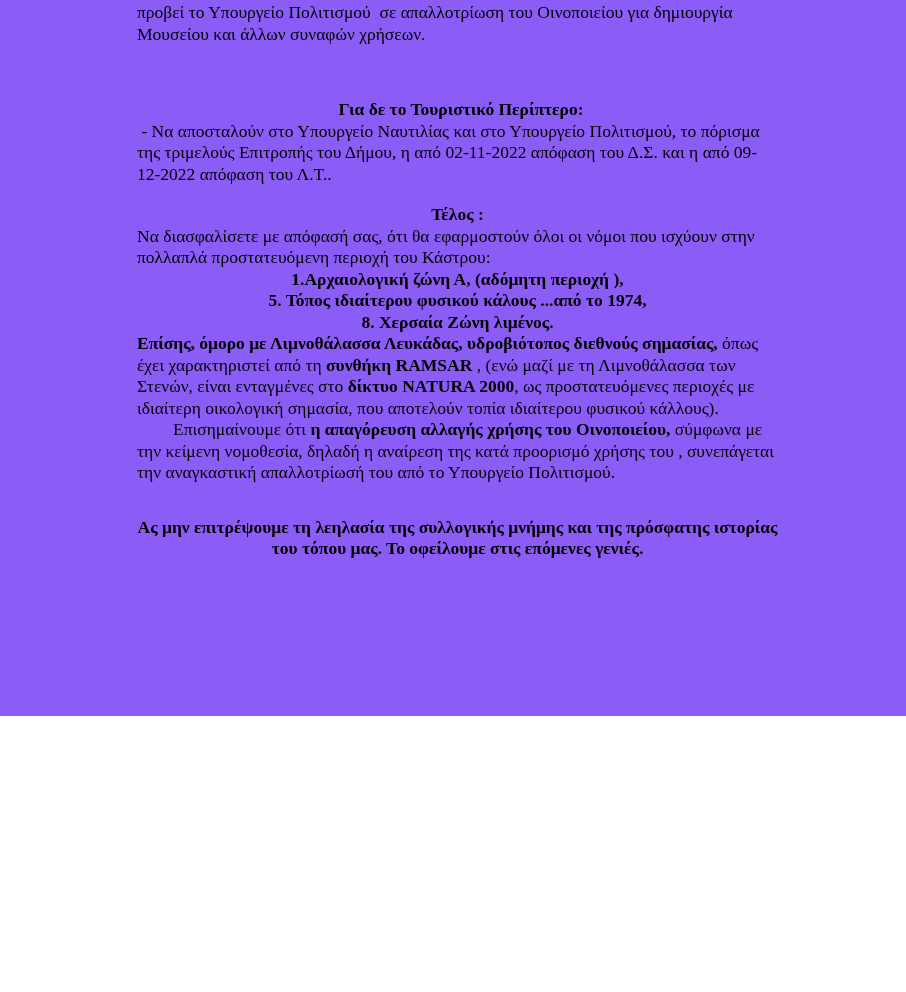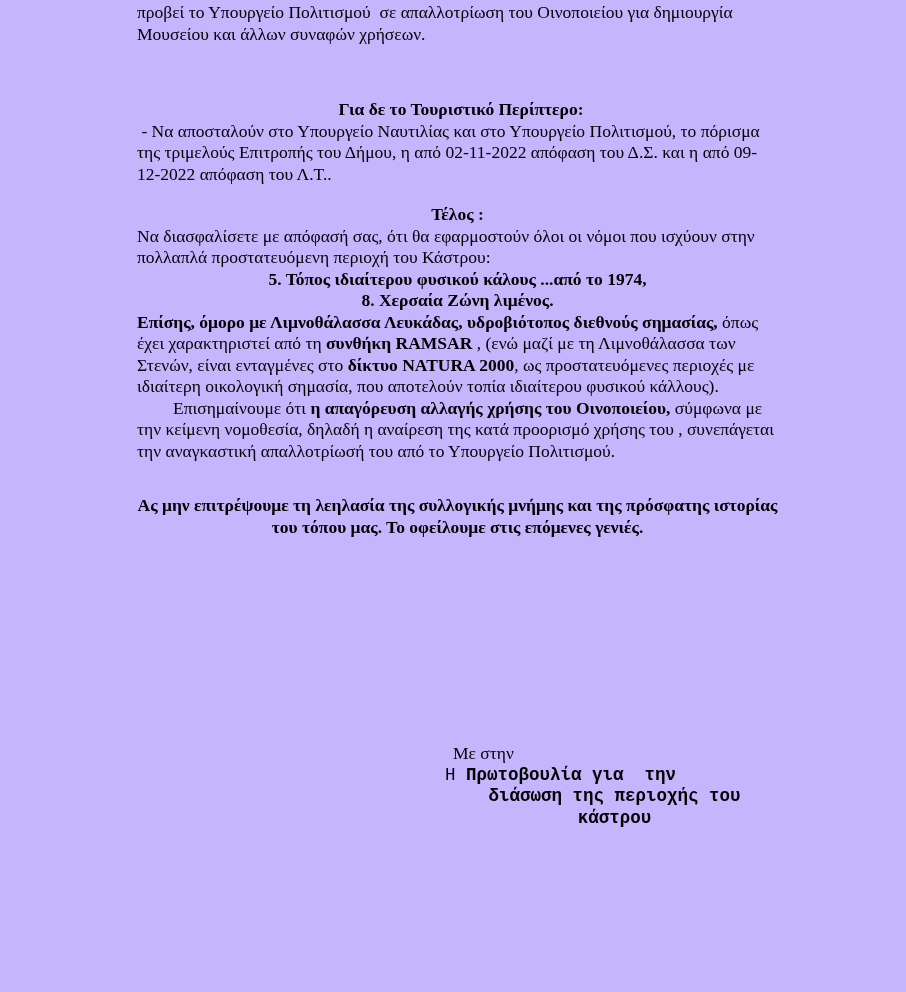--- a/index.html
+++ b/index.html
@@ -5,22 +5,22 @@
   * { margin: 0; padding: 0; box-sizing: border-box; }
   html, body { background: #ffffff; }
   body {
     width: 906px;
     height: 992px;
     overflow: hidden;
     font-family: "Liberation Serif", "DejaVu Serif", serif;
   }
   .page {
     width: 906px;
-    height: 992px;
-    background: #c4b5fd;
+    height: 716px;
+    background: #8b5cf6;
     overflow: hidden;
   }
   .content {
     padding: 2px 128px 0 137px;
     font-size: 17.5px;
     line-height: 21.5px;
     color: #000000;
   }
   p { white-space: pre-wrap; }
   .bold { font-weight: bold; text-align: center; }
@@ -42,20 +42,21 @@
 
     <p class="para bold heading1">Για δε το Τουριστικό Περίπτερο:</p>
 
 
     <p class="para"> - Να αποσταλούν στο Υπουργείο Ναυτιλίας και στο Υπουργείο Πολιτισμού, το πόρισμα της τριμελούς Επιτροπής του Δήμου, η από 02-11-2022 απόφαση του Δ.Σ. και η από 09-12-2022 απόφαση του Λ.Τ..</p>
 
     <p class="para bold telos">Τέλος :</p>
 
     <p class="para">Να διασφαλίσετε με απόφασή σας, ότι θα εφαρμοστούν όλοι οι νόμοι που ισχύουν στην πολλαπλά προστατευόμενη περιοχή του Κάστρου:</p>
 
+    <p class="para bold">1.Αρχαιολογική ζώνη Α, (αδόμητη περιοχή ),</p>
     <p class="para bold">5. Τόπος ιδιαίτερου φυσικού κάλους ...από το 1974,</p>
     <p class="para bold">8. Χερσαία Ζώνη λιμένος.</p>
 
     <p class="para"><span class="bold">Επίσης, όμορο με Λιμνοθάλασσα Λευκάδας, υδροβιότοπος διεθνούς σημασίας,</span><span> όπως έχει χαρακτηριστεί από τη </span><span class="bold">συνθήκη RAMSAR</span><span> , (ενώ μαζί με τη Λιμνοθάλασσα των Στενών, είναι ενταγμένες στο </span><span class="bold">δίκτυο NATURA 2000</span><span>, ως προστατευόμενες περιοχές με ιδιαίτερη οικολογική σημασία, που αποτελούν τοπία ιδιαίτερου φυσικού κάλλους).</span></p>
 
     <p class="para indent-first"><span>Επισημαίνουμε ότι </span><span class="bold">η απαγόρευση αλλαγής χρήσης του Οινοποιείου,</span><span> σύμφωνα με την κείμενη νομοθεσία, δηλαδή η αναίρεση της κατά προορισμό χρήσης του , συνεπάγεται την αναγκαστική απαλλοτρίωσή του από το Υπουργείο Πολιτισμού.</span></p>
 
     <p class="para bold appeal">Ας μην επιτρέψουμε τη λεηλασία της συλλογικής μνήμης και της πρόσφατης ιστορίας του τόπου μας. Το οφείλουμε στις επόμενες γενιές.</p>
 
     <p class="para salutation">Με στην</p>

